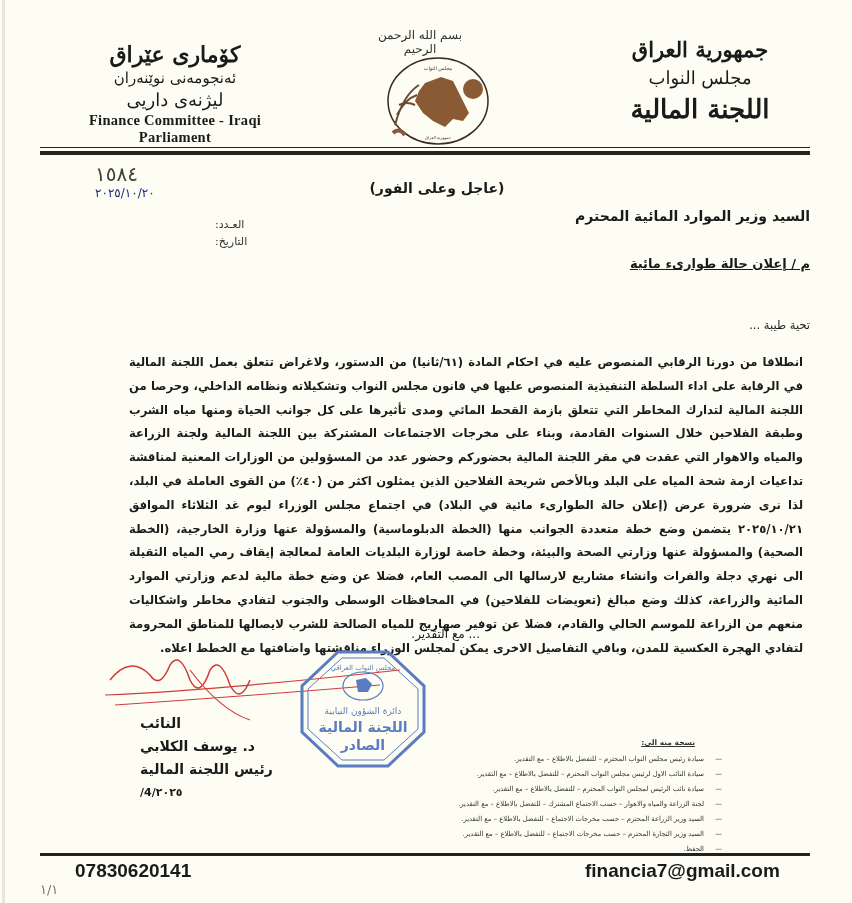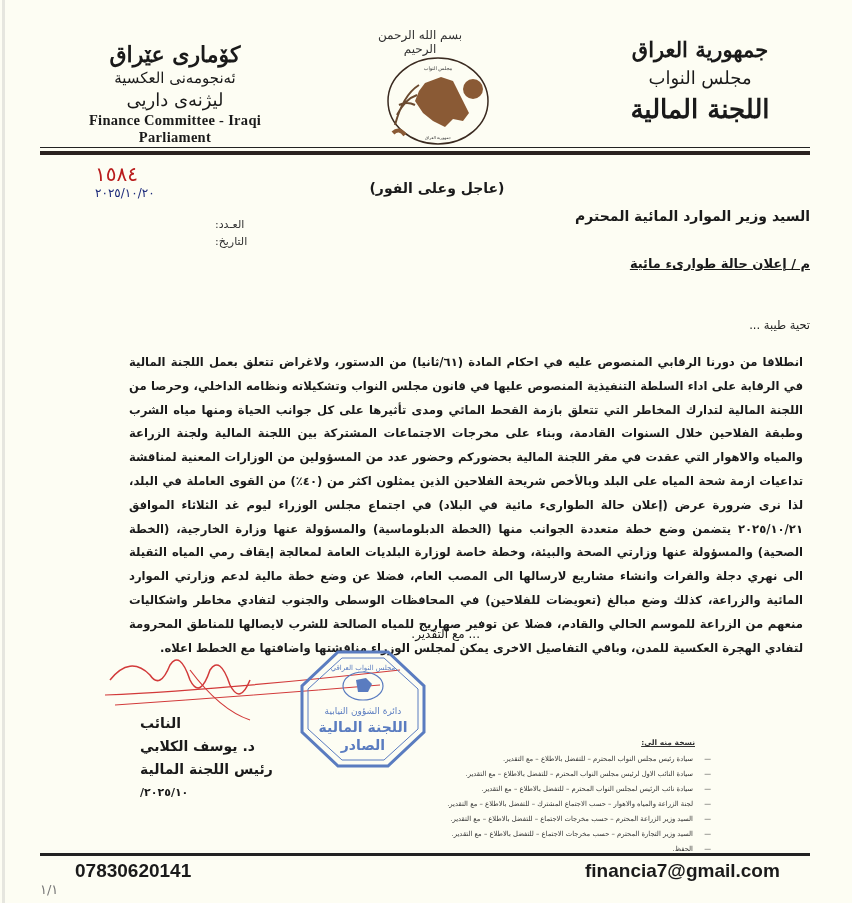--- a/index.html
+++ b/index.html
@@ -30,59 +30,59 @@
   .basmala { left:365px; top:28px; width:110px; text-align:center; font-family:"DejaVu Serif", serif; font-size:12px; color:#333; }
   .logo { left:383px; top:55px; width:110px; height:92px; }
 
   
   .rule-thin { left:40px; top:147px; width:770px; height:1px; background:#222; }
   .rule-thick { left:40px; top:151px; width:770px; height:4px; background:#2a2320; }
 
   
   .meta-row { left:95px; width:170px; font-size:11px; color:#333; }
   .meta-label { position:absolute; left:120px;margin-top:48px; }
-  .meta-num { position:absolute; left:0; font-family:"DejaVu Sans", sans-serif; color:#b91c1c; font-size:20px; letter-spacing:3px; top:-8px; }
+  .meta-num { position:absolute; left:0; font-family:"DejaVu Sans", sans-serif; color:#404040; font-size:20px; letter-spacing:3px; top:-8px; }
   .meta-date { position:absolute; left:0; color:#1c2a7a; font-size:12px; top:-1px; }
 
   .urgent { left:352px; top:180px; width:170px; text-align:center; font-weight:bold; font-size:14px; }
   .addressee { left:400px; top:208px; width:410px; text-align:right; font-weight:bold; font-size:14px; }
   .subject { left:400px; top:256px; width:410px; text-align:right; font-weight:bold; font-size:13px; }
   .subject span { text-decoration:underline; }
 
   .greeting { left:600px; top:318px; width:210px; text-align:right; font-size:11.5px; }
   .body-text { left:120px; top:342px; width:692px; text-align:justify; text-align-last:right; font-size:11.6px; font-weight:bold; line-height:23.8px; }
   .body-text p { margin:9px; }
   .regards { left:330px; top:627px; width:150px; text-align:right; font-size:12px; }
 
   
   .sig-block { left:140px; top:712px; width:150px; text-align:left; font-weight:bold; font-size:14px; line-height:23px; }
   .sig-date { font-size:11px; }
   .signature-svg { left:100px; top:650px; width:310px; height:80px; }
   .stamp { left:298px; top:648px; width:130px; height:122px; }
 
   
   .cc-title { left:600px; top:738px; width:95px; text-align:right; font-size:7.5px; text-decoration:underline; font-weight:bold; color:#333; }
-  .cc-list { left:371px; top:752px; width:340px; font-size:6.8px; color:#333; list-style:none; margin:0; padding:0; }
+  .cc-list { left:382px; top:752px; width:340px; font-size:6.8px; color:#333; list-style:none; margin:0; padding:0; }
   .cc-list li { height:15px; line-height:15px; text-align:right; position:relative; padding-right:18px; white-space:nowrap; overflow:hidden; }
   .cc-list li::after { content:"—"; position:absolute; right:0; top:0; }
 
   
   .foot-rule { left:40px; top:853px; width:770px; height:3px; background:#222; }
   .phone { left:75px; top:860px; font-family:"Liberation Sans", sans-serif; font-weight:bold; font-size:19px; }
   .email { left:585px; top:860px; font-family:"Liberation Sans", sans-serif; font-weight:bold; font-size:19px; }
   .pager { left:40px; top:882px; font-size:13px; color:#777; }
 </style>
 </head>
 <body>
 
 <div class="left-edge"></div>
 
 <div class="abs hdr-left">
   <div class="ku1 rtl">كۆماری عێراق</div>
-  <div class="ku2 rtl">ئەنجومەنی العكسية</div>
+  <div class="ku2 rtl">ئەنجومەنی نوێنەران</div>
   <div class="ku3 rtl">ليژنەی داريی</div>
   <div class="en1">Finance Committee - Iraqi</div>
   <div class="en1">Parliament</div>
 </div>
 
 <div class="abs basmala rtl">بسم الله الرحمن الرحيم</div>
 <svg class="abs logo" viewBox="0 0 110 92">
   <ellipse cx="55" cy="46" rx="50" ry="43" fill="none" stroke="#3a2a20" stroke-width="1.5"></ellipse>
   <path d="M42 28 L58 22 L70 26 L74 34 L80 46 L86 58 L80 66 L70 64 L62 72 L50 66 L40 58 L32 46 L36 36 Z" fill="#8a5a35"></path>
   <circle cx="90" cy="34" r="10" fill="#8a5a35"></circle>
@@ -122,21 +122,21 @@
 <svg class="abs signature-svg" viewBox="0 0 310 80">
   <path d="M10 30 Q30 5 50 25 Q60 40 70 15 Q80 0 90 30 Q100 50 110 20 Q120 5 130 35 Q140 55 150 30" stroke="#d23a3a" stroke-width="1.5" fill="none"></path>
   <path d="M5 45 Q120 40 300 20" stroke="#d23a3a" stroke-width="1.2" fill="none"></path>
   <path d="M15 55 Q160 45 280 35" stroke="#d23a3a" stroke-width="1" fill="none"></path>
   <path d="M90 20 Q120 60 150 70" stroke="#d23a3a" stroke-width="1.2" fill="none"></path>
 </svg>
 <div class="abs sig-block rtl">
   <div>النائب</div>
   <div>د. يوسف الكلابي</div>
   <div>رئيس اللجنة المالية</div>
-  <div class="sig-date">٢٠٢٥/١٠/</div>
+  <div class="sig-date">٢٠٢٥/4/</div>
 </div>
 
 <svg class="abs stamp" viewBox="0 0 130 122">
   <polygon points="40,4 90,4 126,38 126,84 90,118 40,118 4,84 4,38" fill="none" stroke="#5a7cc0" stroke-width="3"></polygon>
   <polygon points="44,10 86,10 120,41 120,81 86,112 44,112 10,81 10,41" fill="none" stroke="#5a7cc0" stroke-width="1"></polygon>
   <ellipse cx="65" cy="38" rx="20" ry="14" fill="none" stroke="#5a7cc0" stroke-width="1.2"></ellipse>
   <path d="M58 32 L68 30 L74 36 L70 44 L60 44 Z" fill="#5a7cc0"></path>
   <text x="65" y="22" font-size="7" text-anchor="middle" fill="#5a7cc0">مجلس النواب العراقي</text>
   <text x="65" y="66" font-size="9" text-anchor="middle" fill="#5a7cc0">دائرة الشؤون النيابية</text>
   <text x="65" y="84" font-size="14" font-weight="bold" text-anchor="middle" fill="#5a7cc0">اللجنة المالية</text>

